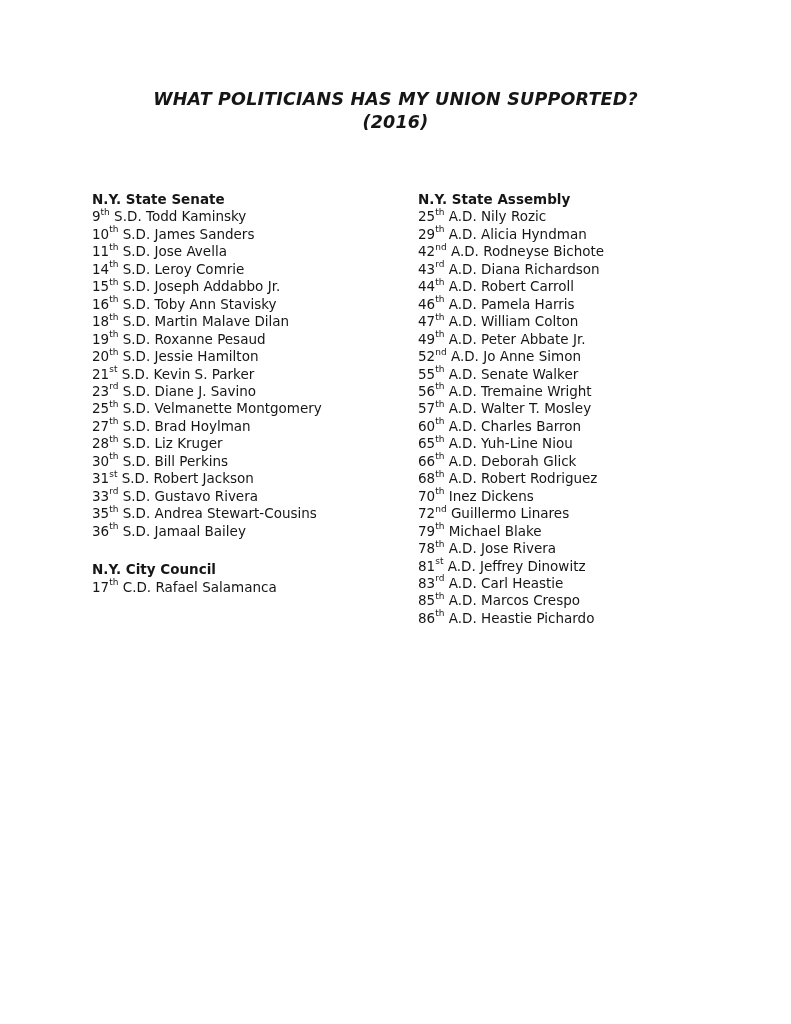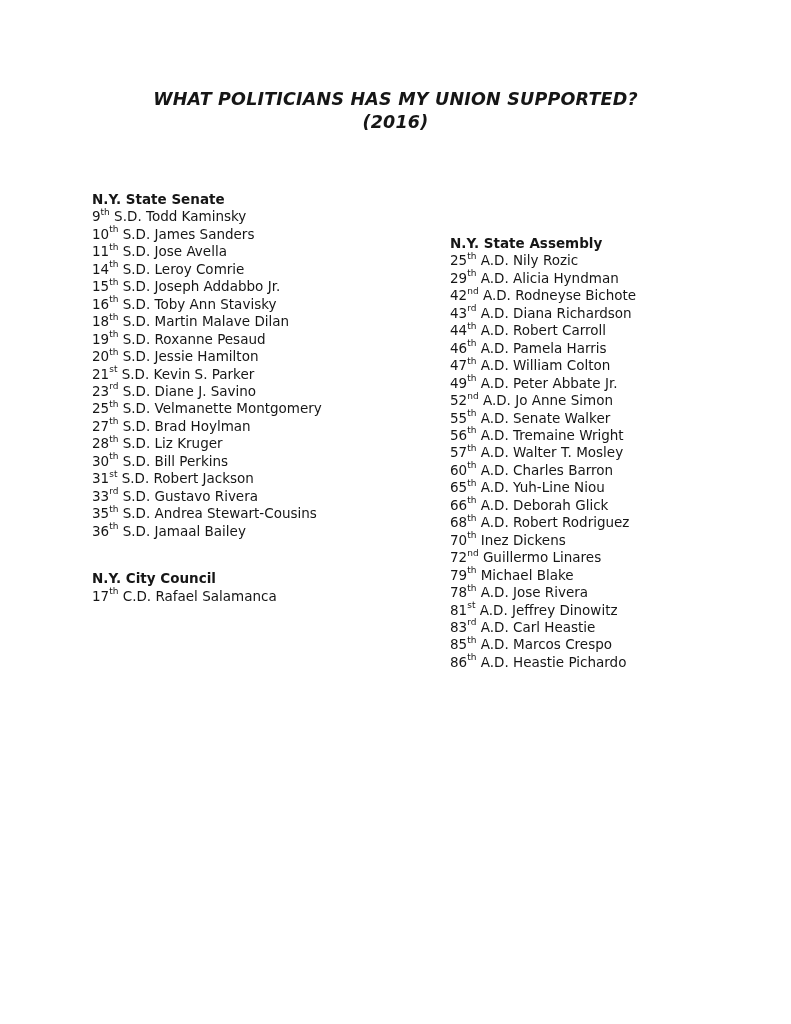--- a/index.html
+++ b/index.html
@@ -28,25 +28,24 @@
     line-height: 23px;
     letter-spacing: 0.2px;
   }
   .columns {
     position: absolute;
     top: 191px;
     left: 92px;
     right: 20px;
     display: flex;
     align-items: flex-start;
-    gap: 32px;
   }
   .col-left { width: 326px; flex: 0 0 326px; }
-  .col-right { flex: 1; margin-top: 44px; }
-  .list-section + .list-section { margin-top: 30px; }
+  .col-right { flex: 1; }
+  .list-section + .list-section { margin-top: 21px; }
   .section-heading {
     font-weight: bold;
     font-size: 13.5px;
     line-height: 17.45px;
     white-space: nowrap;
   }
   .row {
     font-size: 13.5px;
     line-height: 17.45px;
     white-space: nowrap;

